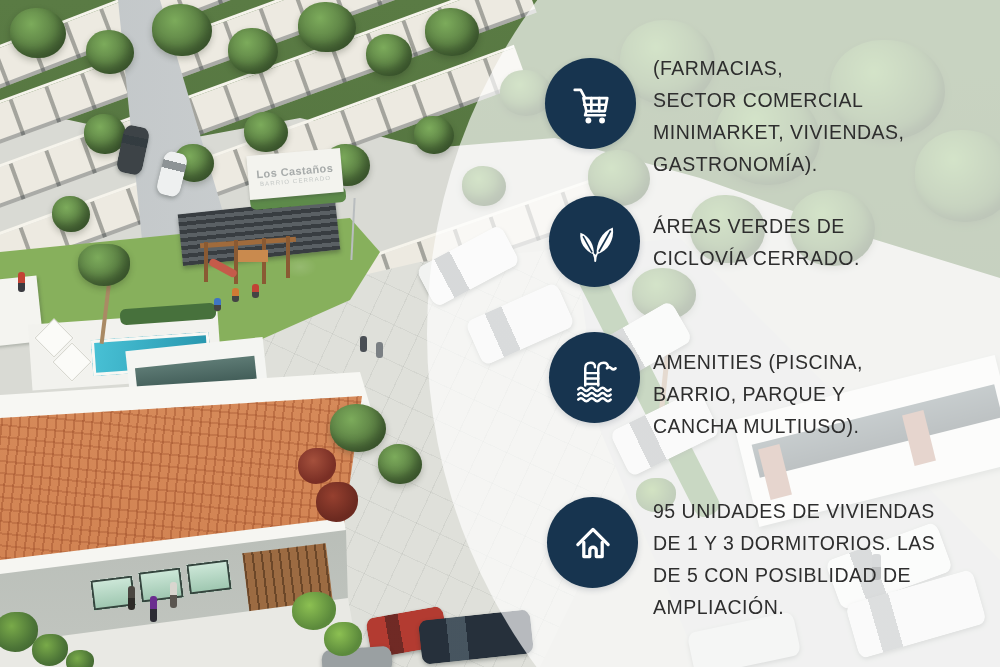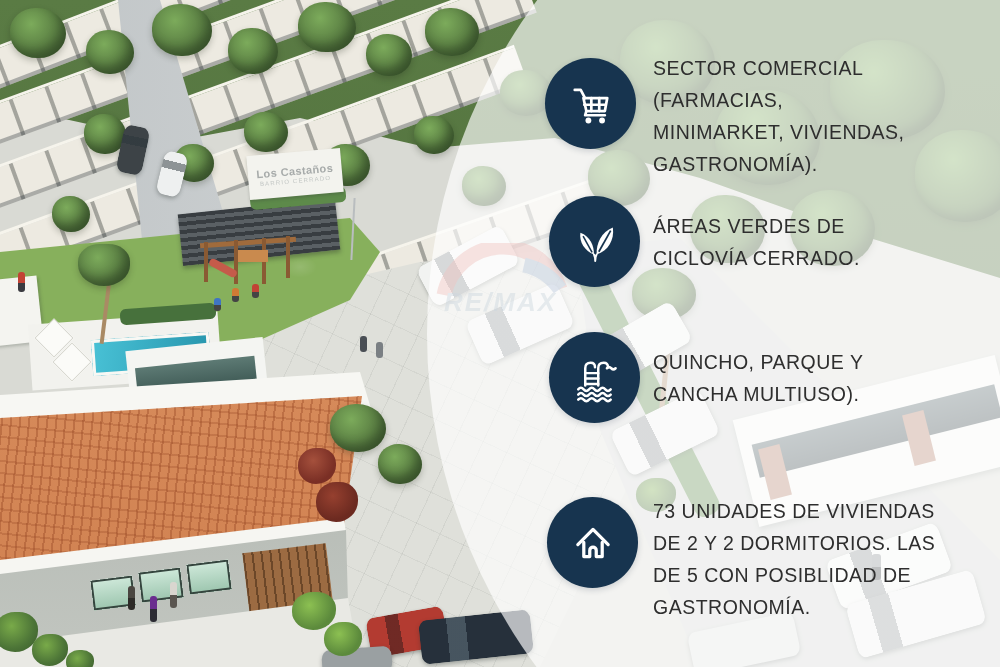--- a/index.html
+++ b/index.html
@@ -184,44 +184,37 @@
     <div class="person" style="left:170px;top:582px;height:26px;background:linear-gradient(#d9d6cf 50%,#5a5650 50%);"></div>
     <div class="person" style="left:872px;top:554px;width:9px;height:26px;background:linear-gradient(#8a8f93 50%,#3c4044 50%);"></div>
 
     <div class="shrub" style="left:-6px;top:612px;width:44px;height:40px;"></div>
     <div class="shrub" style="left:32px;top:634px;width:36px;height:32px;"></div>
     <div class="shrub" style="left:66px;top:650px;width:28px;height:24px;"></div>
     <div class="shrub" style="left:292px;top:592px;width:44px;height:38px;background:radial-gradient(circle at 40% 35%,#8cc052,#5c8a3c 65%);"></div>
     <div class="shrub" style="left:324px;top:622px;width:38px;height:34px;background:radial-gradient(circle at 40% 35%,#8cc052,#5c8a3c 65%);"></div>
     <div class="shrub" style="left:636px;top:478px;width:40px;height:34px;"></div>
 
-    <div class="wm">
-      <svg width="150" height="60">
-        <path d="M12 52 A60 60 0 0 1 128 46" stroke="#cf4a42" stroke-width="15" fill="none"></path>
-        <path d="M92 22 A60 60 0 0 1 128 46" stroke="#38609c" stroke-width="15" fill="none"></path>
-      </svg>
-      <div class="txt"><span>RE/MAX</span></div>
-    </div>
   </div>
 
   <div class="overlay"></div>
 
   <div class="badge" style="left:545px;top:58px;">
     <svg width="52" height="52" viewBox="0 0 48 48" fill="none" stroke="#ffffff" stroke-width="2.5" stroke-linecap="round" stroke-linejoin="round">
       <path d="M9 11h5.5l4 7.5"></path>
       <path d="M17 18.5h22l-2.2 12H19.7z"></path>
       <path d="M24.3 18.5v12M31.6 18.5v12M17.8 24.7h19.8"></path>
       <path d="M19.7 30.5L18.6 34.4h18.2"></path>
       <circle cx="21.6" cy="39.2" r="2.7" fill="#ffffff" stroke="none"></circle>
       <circle cx="34.2" cy="39.2" r="2.7" fill="#ffffff" stroke="none"></circle>
     </svg>
   </div>
   <div class="ftext" style="top:52px;">
+    <div>(FARMACIAS,</div>
     <div>SECTOR COMERCIAL</div>
-    <div>(FARMACIAS,</div>
     <div>MINIMARKET, VIVIENDAS,</div>
     <div>GASTRONOMÍA).</div>
   </div>
 
   <div class="badge" style="left:549px;top:196px;">
     <svg width="52" height="52" viewBox="0 0 48 48">
       <path d="M25.5 35.5C25 25 30 14.5 40.5 10.5c1.6 11.5-4.4 21.5-15 25z" fill="#ffffff"></path>
       <path d="M27.5 33L38.5 13.5" stroke="#17344F" stroke-width="1.6" fill="none"></path>
       <path d="M23 35.5C23.3 27.5 19.5 18.8 10.5 15.5c-1.2 9 4.2 16.8 12.5 20z" fill="#ffffff"></path>
       <path d="M21.3 33.5L13 18.5" stroke="#17344F" stroke-width="1.4" fill="none"></path>
@@ -238,30 +231,31 @@
       <path d="M15 31V15q0-5 5-5q4 0 4 4"></path>
       <path d="M27 31V15q0-5 5-5q4 0 4 4"></path>
       <path d="M15 19.5h12M15 24.5h12M15 29.5h12"></path>
       <path d="M35 15q2-2 4 0q2 2 4 0"></path>
       <path d="M8.5 34.5q2.5-2.8 5 0t5 0t5 0t5 0t5 0t5 0"></path>
       <path d="M8.5 39.3q2.5-2.8 5 0t5 0t5 0t5 0t5 0t5 0"></path>
       <path d="M8.5 44q2.5-2.8 5 0t5 0t5 0t5 0t5 0t5 0"></path>
     </svg>
   </div>
   <div class="ftext" style="top:346px;">
-    <div>QUINCHO, PARQUE Y</div>
+    <div>AMENITIES (PISCINA,</div>
+    <div>BARRIO, PARQUE Y</div>
     <div>CANCHA MULTIUSO).</div>
   </div>
 
   <div class="badge" style="left:547px;top:497px;">
     <svg width="52" height="52" viewBox="0 0 48 48" fill="none" stroke="#ffffff" stroke-width="3" stroke-linecap="round" stroke-linejoin="round">
       <path d="M10 25.5L24 11.5l14 14"></path>
       <path d="M15.5 23.5V36.5h5.5v-5.6c0-4 6-4 6 0v5.6h5.5V23.5"></path>
     </svg>
   </div>
   <div class="ftext" style="top:495px;">
-    <div>73 UNIDADES DE VIVIENDAS</div>
-    <div>DE 2 Y 2 DORMITORIOS. LAS</div>
+    <div>95 UNIDADES DE VIVIENDAS</div>
+    <div>DE 1 Y 3 DORMITORIOS. LAS</div>
     <div>DE 5 CON POSIBLIDAD DE</div>
-    <div>GASTRONOMÍA.</div>
+    <div>AMPLIACIÓN.</div>
   </div>
 
 </div>
 
 </body></html>

